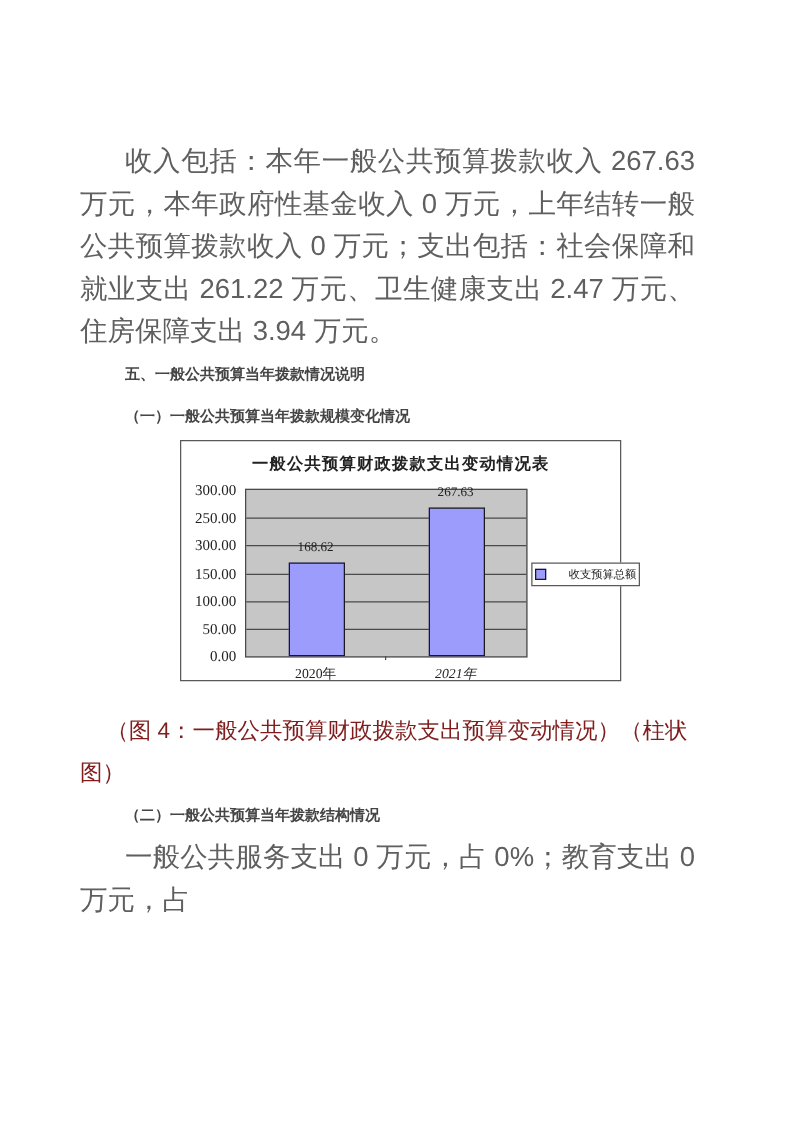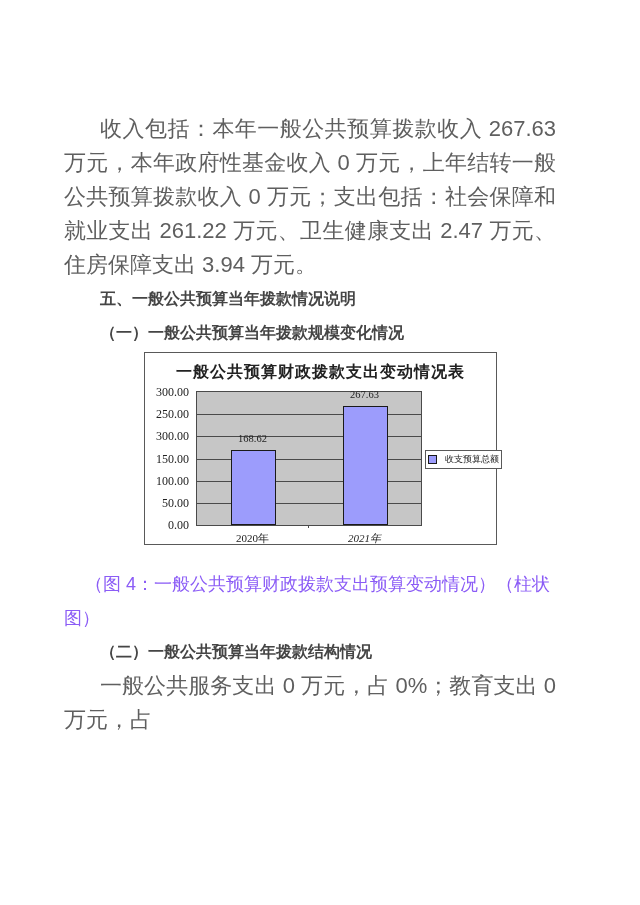--- a/index.html
+++ b/index.html
@@ -6,51 +6,51 @@
   body{
     width:640px;height:905px;background:#ffffff;position:relative;
     font-family:"Liberation Sans",sans-serif;overflow:hidden;
   }
   .doc{position:absolute;left:64px;top:112px;width:492px;}
   .para{
     font-size:22px;line-height:34px;color:#5f5f5f;margin:0;
     text-align:justify;text-indent:36px;
   }
   .heading{
-    font-size:16px;line-height:34px;color:#454545;font-weight:bold;
+    font-size:12px;line-height:34px;color:#454545;font-weight:bold;
     margin:0;text-indent:36px;
   }
   .caption{
-    font-size:18px;line-height:34px;color:#8b5cf6;margin:22px 0 0 0;
+    font-size:18px;line-height:34px;color:#7f1d1d;margin:22px 0 0 0;
     text-indent:21px;
   }
   
   .chart{
     position:relative;width:351px;height:191px;margin:2px 0 0 80px;
     border:1px solid #595959;background:#ffffff;
     font-family:"Liberation Serif",serif;color:#222222;
   }
   .chart-title{
     position:absolute;top:9px;left:0;width:100%;text-align:center;
-    font-size:16px;font-weight:bold;letter-spacing:1px;white-space:nowrap;
+    font-size:13px;font-weight:bold;letter-spacing:1px;white-space:nowrap;
   }
   .plot{
     position:absolute;left:51px;top:38px;width:224px;height:133px;
     border:1px solid #4a4a4a;
   }
   .gridline{position:absolute;left:0;width:100%;height:1px;background:#4a4a4a;}
   .bar{position:absolute;bottom:0;width:45px;border:1px solid #1a1a1a;box-sizing:border-box;}
   .ylabels{position:absolute;left:0;top:0;width:44px;height:100%;}
   .ytick{position:absolute;right:0;width:44px;text-align:right;font-size:12px;white-space:nowrap;}
   .dlabel{position:absolute;width:60px;text-align:center;font-size:10.5px;white-space:nowrap;}
   .xlabel{position:absolute;width:60px;text-align:center;font-size:11px;white-space:nowrap;}
   .axis-tick{position:absolute;width:1px;height:3px;background:#4a4a4a;}
   .legend{
     position:absolute;left:280px;top:97px;border:1px solid #595959;background:#ffffff;
-    display:flex;align-items:center;gap:8px;padding:2px 2px;font-size:9px;white-space:nowrap;
+    display:flex;align-items:center;gap:18px;padding:2px 2px;font-size:9px;white-space:nowrap;
   }
   .legend-swatch{width:7px;height:7px;border:1px solid #1a1a1a;display:inline-block;flex:none;}
 </style>
 </head>
 <body>
 
 <div class="doc">
 
   <p class="para">收入包括：本年一般公共预算拨款收入 267.63 万元，本年政府性基金收入 0 万元，上年结转一般公共预算拨款收入 0 万元；支出包括：社会保障和就业支出 261.22 万元、卫生健康支出 2.47 万元、住房保障支出 3.94 万元。</p>
 

